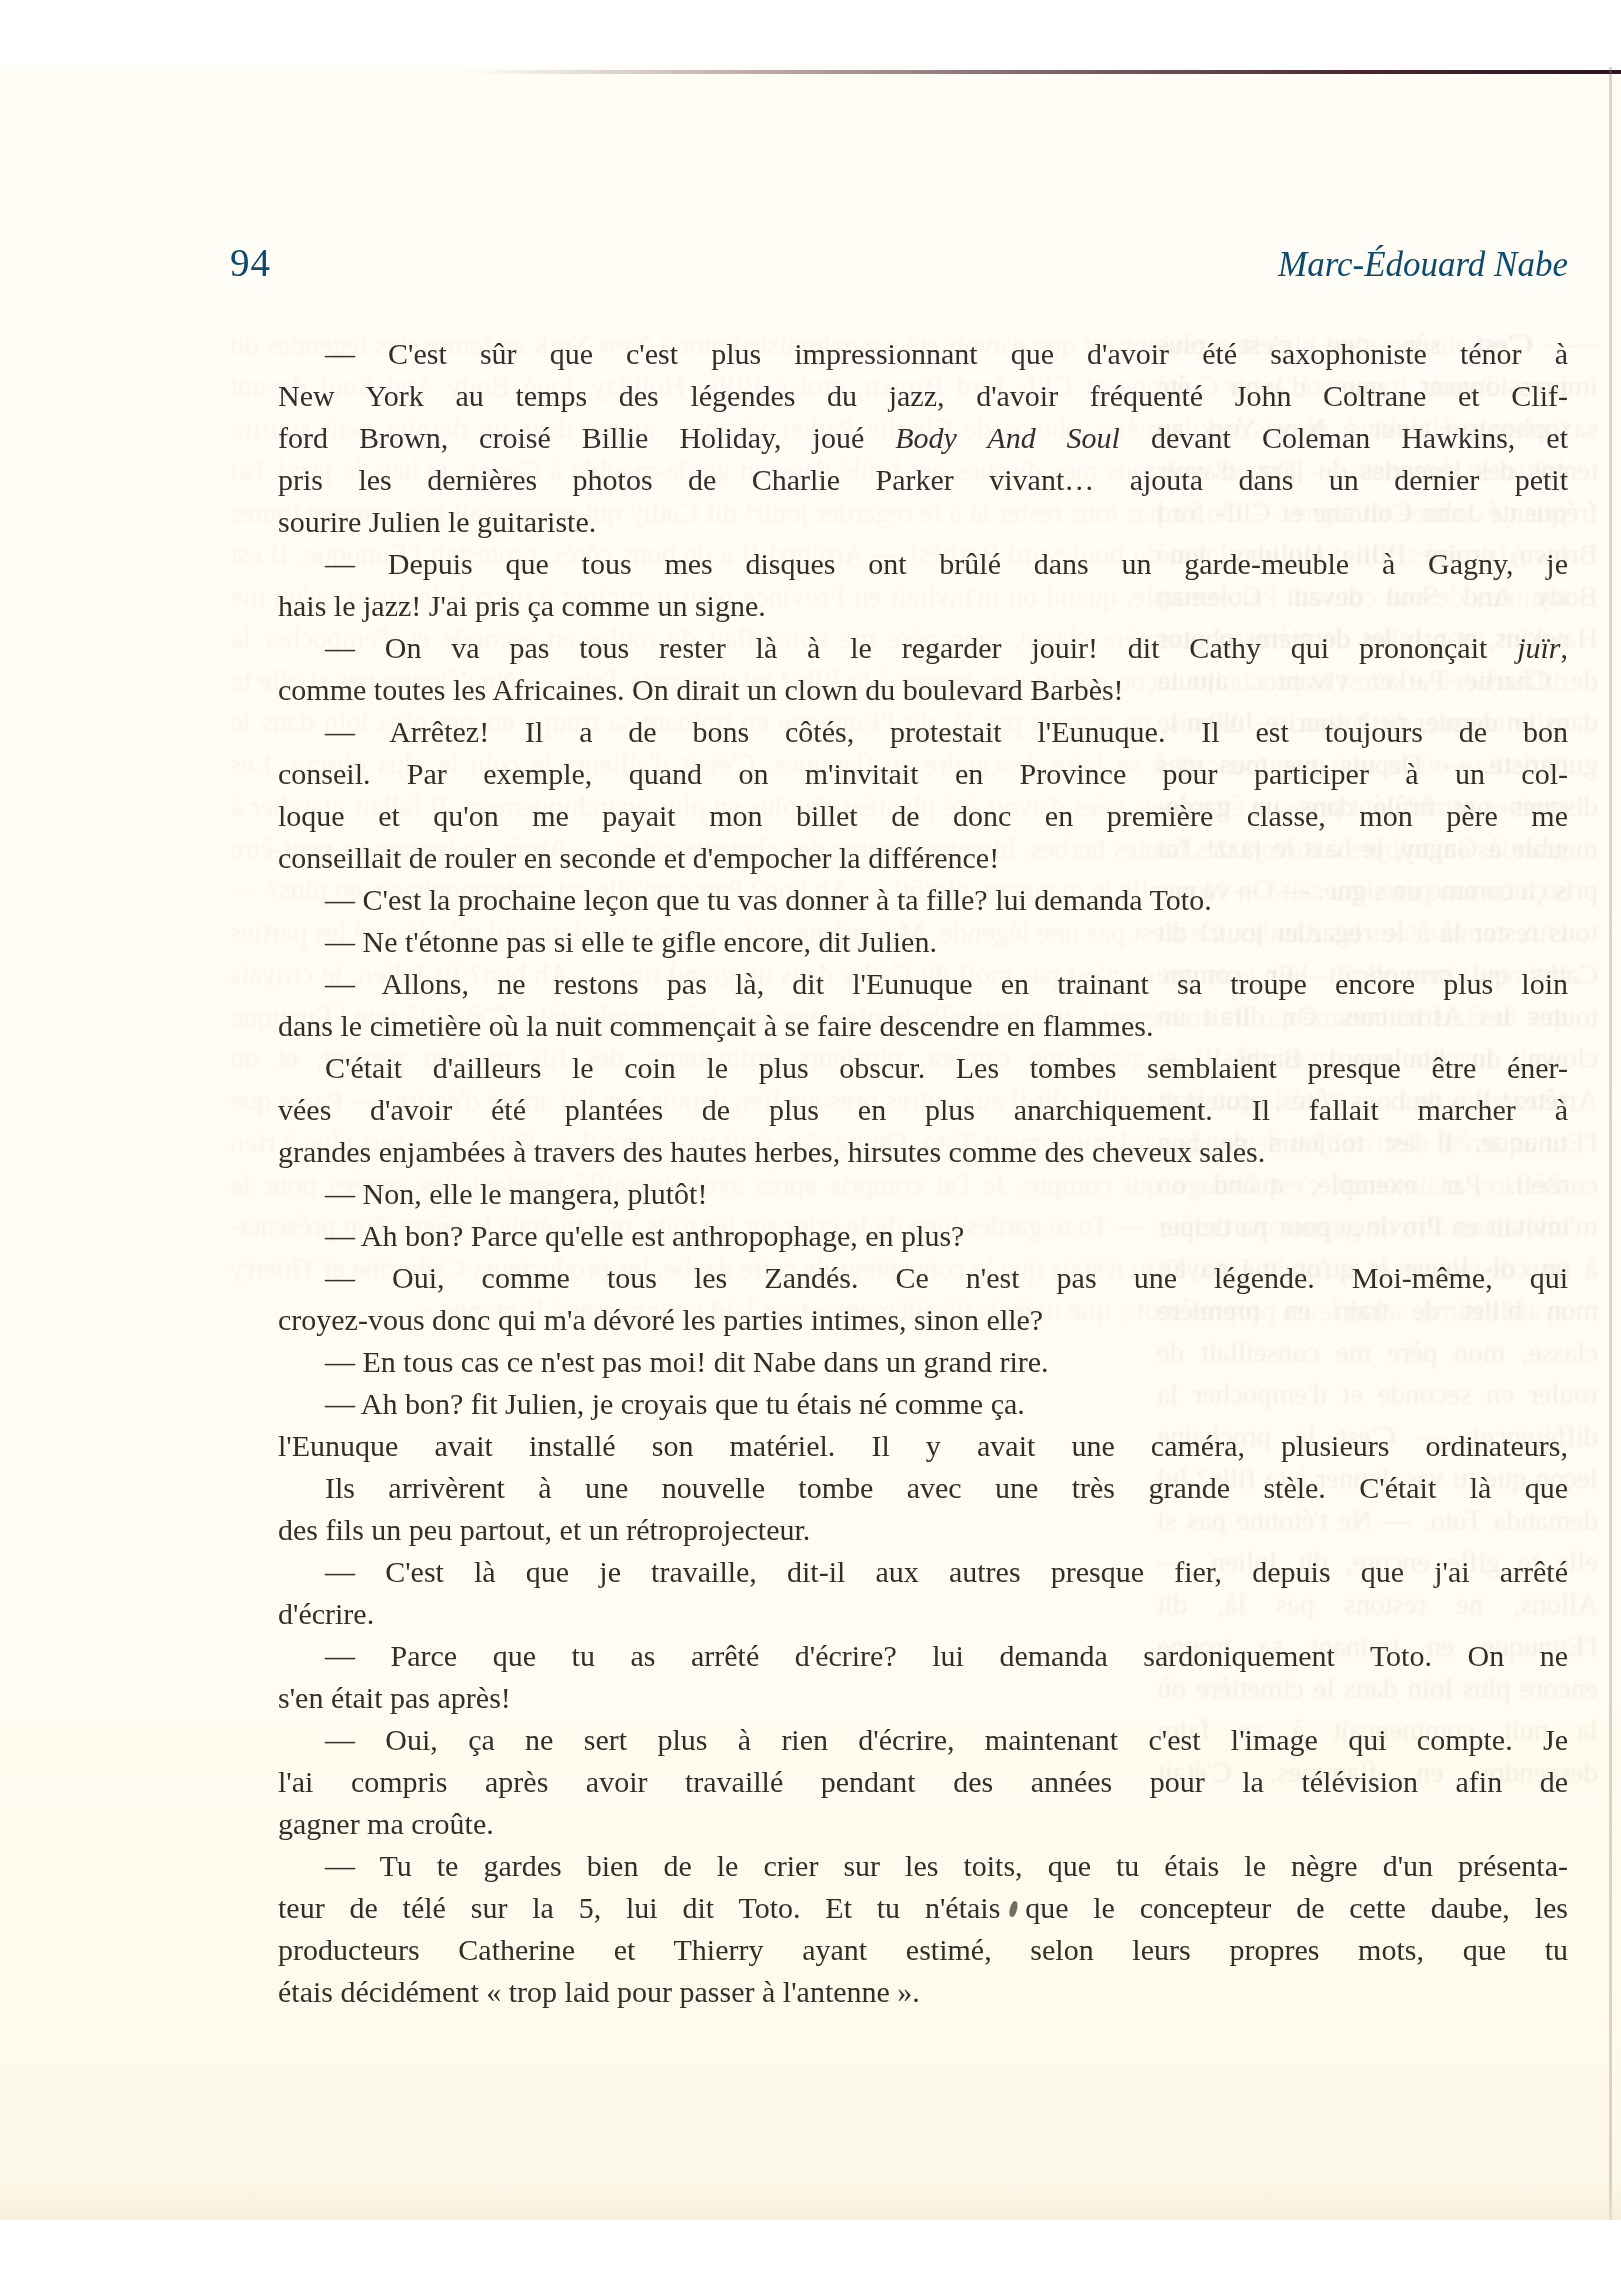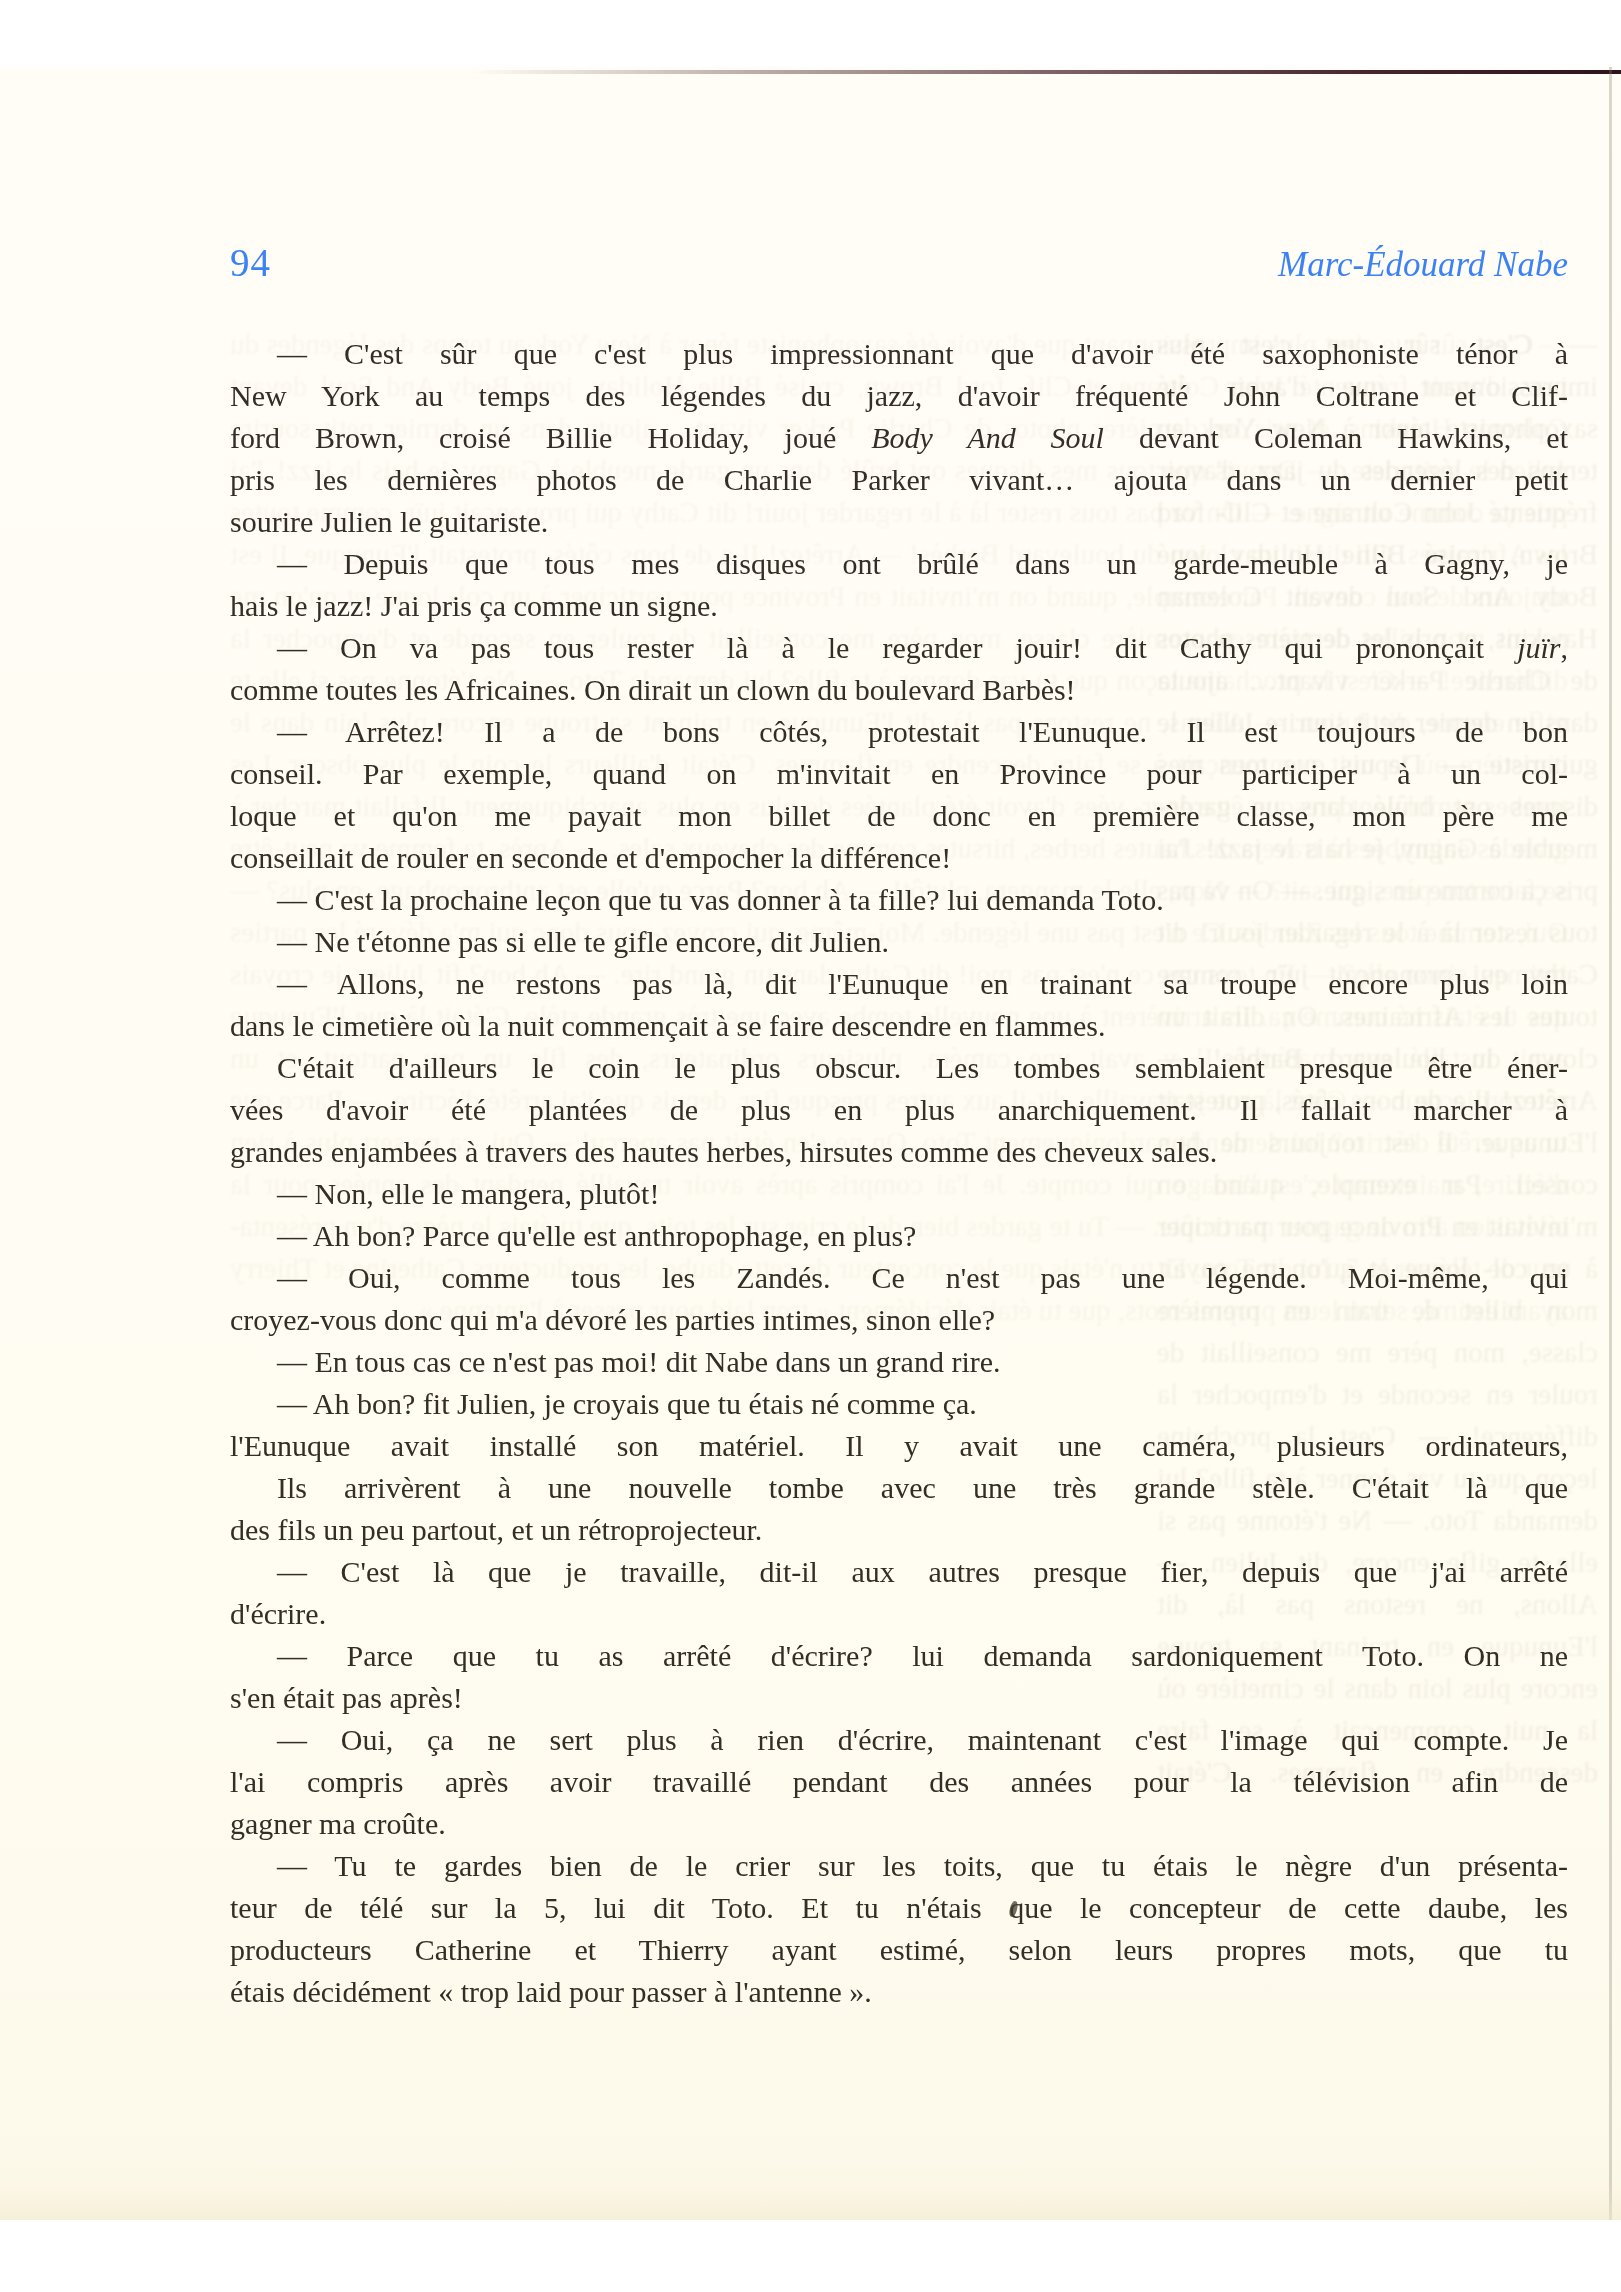--- a/index.html
+++ b/index.html
@@ -27,32 +27,32 @@
     position:absolute;left:1609px;top:67px;width:2.9px;height:2153px;
     background:rgba(140,124,98,0.30);
   }
   .bottom-band{
     position:absolute;left:0;top:2184px;width:1621px;height:36px;
     background:linear-gradient(180deg,rgba(246,239,216,0) 0%,rgba(243,235,208,0.55) 100%);
   }
   .header-row{
     position:absolute;left:230px;top:239px;width:1338px;
     display:flex;justify-content:space-between;align-items:baseline;
-    color:#3b82f6;
+    color:#0c4a6e;
   }
   .page-number{font-size:39px;line-height:47px;letter-spacing:1px;}
   .running-header{font-size:35px;line-height:47px;font-style:italic;}
   .text-column{
     position:absolute;left:230px;top:333px;width:1338px;
     color:#332e26;font-size:30px;
   }
   .line{
     height:42px;line-height:42px;
     text-align:justify;text-align-last:justify;
-    white-space:normal;overflow:visible;
+    white-space:normal;overflow:visible;margin-left:48px;
   }
   .line.first{text-indent:47px;}
   .line.last{text-align-last:left;}
   .bleed{
     position:absolute;left:230px;top:323px;width:1338px;height:1725px;
     transform:scaleX(-1);
     color:#7d7657;opacity:0.055;filter:blur(1.2px);
     font-size:29px;line-height:42px;text-align:justify;
     overflow:hidden;pointer-events:none;
   }

